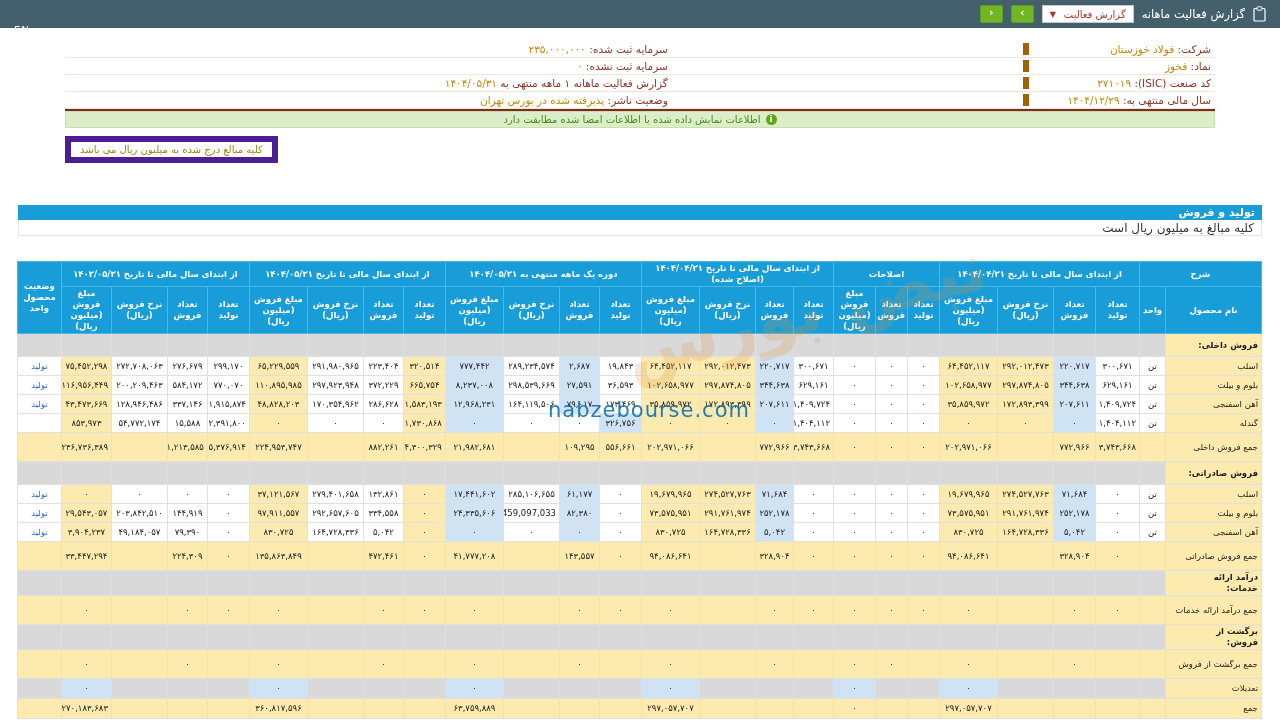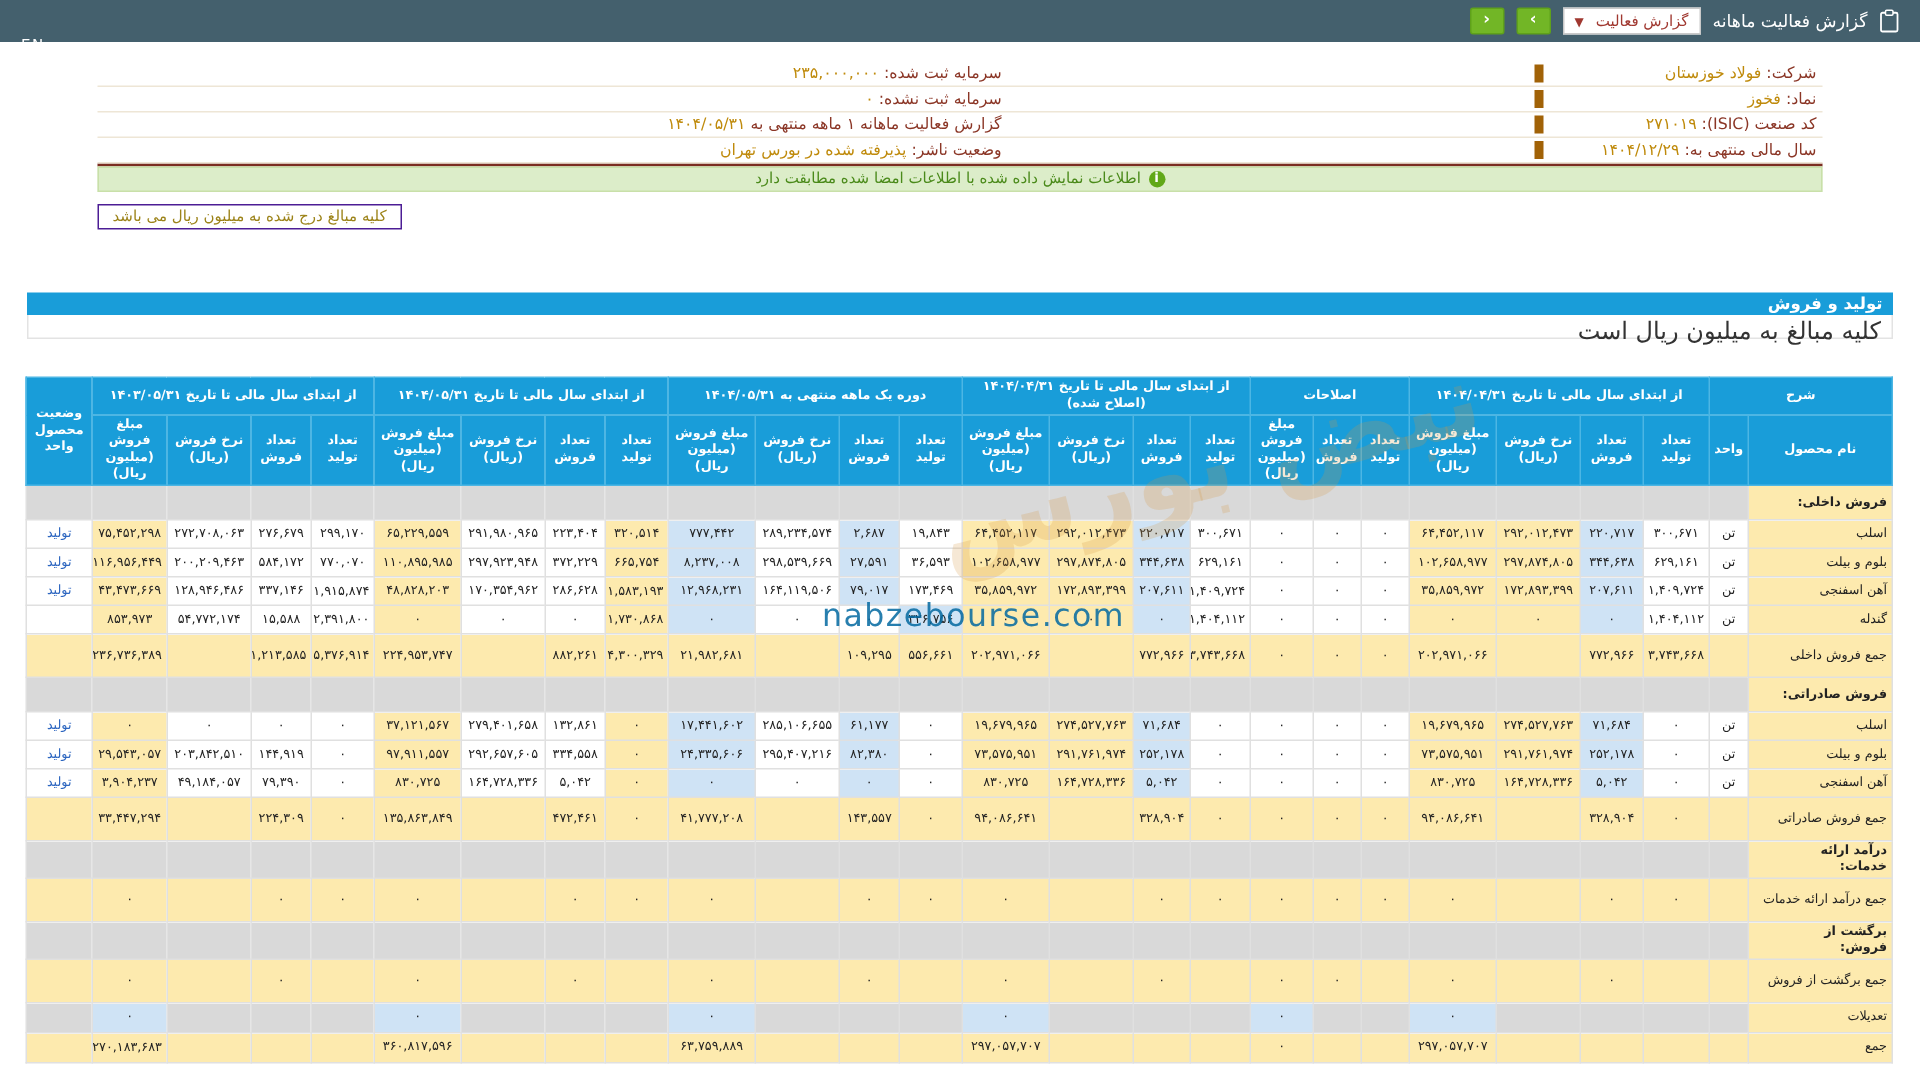--- a/index.html
+++ b/index.html
@@ -20,26 +20,26 @@
   .info-row{display:flex;border-bottom:1px solid #eee6d6;height:16px;align-items:center;font-size:10.5px;}
   .info-cell-r{width:15.5%;border-left:6px solid #a16207;padding:0 4px;white-space:nowrap;}
   .info-cell-l{flex:1;text-align:right;padding-left:8px;padding-right:355px;white-space:nowrap;}
   .lab{color:#8b3626;} .val{color:#bf8a0b;margin-top:19px;}
   
   .notice{margin:0 65px;background:#dcedc9;border:1px solid #c9e0a9;height:15px;display:flex;
     align-items:center;justify-content:center;gap:5px;color:#4a8a1a;font-size:10px;}
   .i-ico{width:11px;height:11px;border-radius:50%;background:#61a818;color:#fff;font-size:9px;
     font-weight:bold;line-height:11px;text-align:center;flex:0 0 auto;}
   .unitrow{margin:8px 65px 0 65px;display:flex;justify-content:flex-end;}
-  .unitbox{border:1px solid #4c1d95;background:#fff;padding:2px 9px;font-size:10px;color:#9c8319;cursor:default;}
+  .unitbox{border:6px solid #4c1d95;background:#fff;padding:2px 9px;font-size:10px;color:#9c8319;cursor:default;}
   
   .sect{margin:0 18px;}
   .sect.first{margin-top:42px;}
   .bar{background:#199dd9;color:#fff;font-weight:bold;font-size:11px;height:15px;line-height:15px;padding:0 7px;}
-  .note{border:1px solid #e3e3e3;border-top:none;font-size:16px;color:#333;padding:1px 7px;height:13px;}
+  .note{border:1px solid #e3e3e3;border-top:none;font-size:12px;color:#333;padding:1px 7px;height:13px;}
   table{width:100%;border-collapse:collapse;table-layout:fixed;margin-top:25px;font-size:8.5px;}
   thead th{background:#199dd9;color:#fff;border:1px solid #4cb6e4;font-weight:bold;padding:1px 2px;
     font-size:8.5px;line-height:11px;}
   tbody td{border:1px solid #e0e0e0;padding:1px 3px;text-align:center;height:16px;line-height:11px;
     color:#222;overflow:hidden;}
   td.lbl{text-align:right;}
   td.y{background:#fdeaae;} td.b{background:#cfe3f5;text-align:center;} td.g{background:#d9d9d9;} td.w{background:#fff;}
   tr.section td{height:20px;} tr.section td.lbl{font-weight:bold;padding-left:16px;}
   tr.total td{height:26px;} tr.grand td{height:17px;}
   td.status{color:#2d66c0;margin-top:44px;}
@@ -401,21 +401,21 @@
           <td class="y">۷۳,۵۷۵,۹۵۱</td>
           <td class="w">۰</td>
           <td class="w">۰</td>
           <td class="w">۰</td>
           <td class="w">۰</td>
           <td class="b">۲۵۲,۱۷۸</td>
           <td class="y">۲۹۱,۷۶۱,۹۷۴</td>
           <td class="y">۷۳,۵۷۵,۹۵۱</td>
           <td class="w">۰</td>
           <td class="b">۸۲,۳۸۰</td>
-          <td class="w">۲۹۵,۴۰۷,۲۱۶</td>
+          <td class="w">459,097,033</td>
           <td class="b">۲۴,۳۳۵,۶۰۶</td>
           <td class="y">۰</td>
           <td class="w">۳۳۴,۵۵۸</td>
           <td class="w">۲۹۲,۶۵۷,۶۰۵</td>
           <td class="y">۹۷,۹۱۱,۵۵۷</td>
           <td class="w">۰</td>
           <td class="w">۱۴۴,۹۱۹</td>
           <td class="w">۲۰۳,۸۴۲,۵۱۰</td>
           <td class="y">۲۹,۵۴۳,۰۵۷</td>
           <td class="w status">تولید</td>

